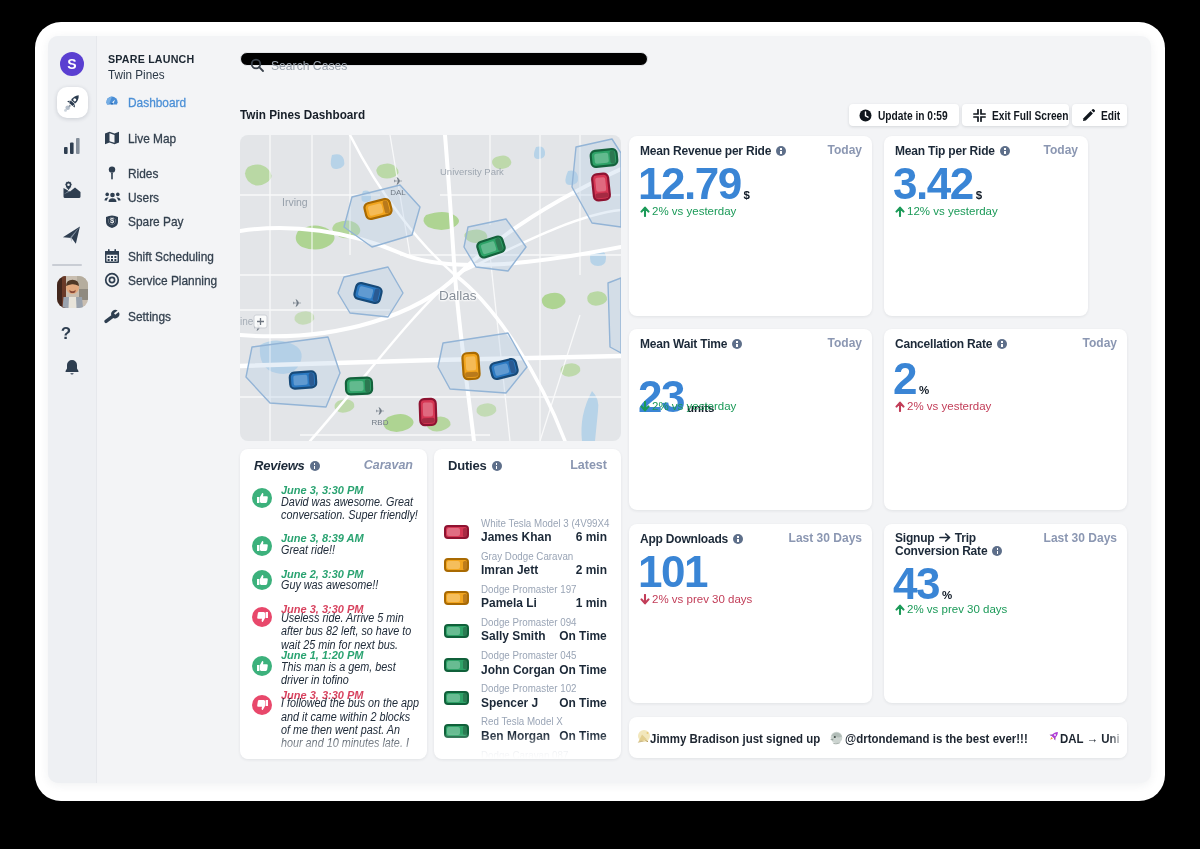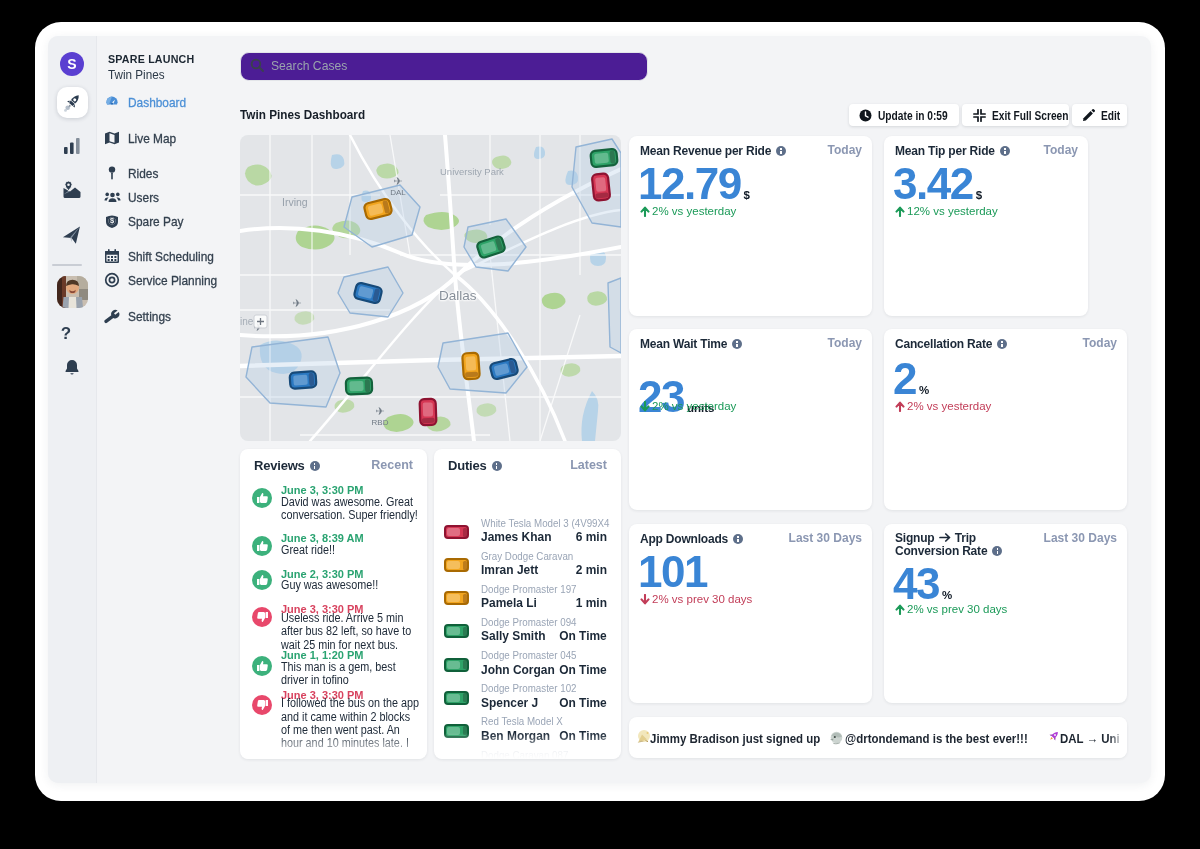--- a/index.html
+++ b/index.html
@@ -13,21 +13,21 @@
 .ricon { position:absolute; left:0; width:62px; text-align:center; }
 #avatar { position:absolute; left:22px; top:254px; width:31px; height:32px; border-radius:9px; overflow:hidden; }
 .raildiv { position:absolute; left:17px; top:242px; width:30px; height:2px; background:#c9cdd4; border-radius:1px; }
 .brand1 { position:absolute; left:73px; top:31px; font-size:11.5px; font-weight:700; letter-spacing:.2px; color:#1b2631; transform:scaleX(.93); transform-origin:0 0; white-space:nowrap; }
 .brand2 { position:absolute; left:73px; top:45px; font-size:13px; color:#2c3947; transform:scaleX(.9); transform-origin:0 0; }
 .nitem { position:absolute; left:69px; height:20px; font-size:13.5px; font-weight:500; color:#34414f; white-space:nowrap; -webkit-text-stroke:0.3px #34414f; }
 .nitem svg { position:absolute; left:0; top:2px; }
 .nitem span { position:absolute; left:24px; top:3px; transform:scaleX(.88); transform-origin:0 0; white-space:nowrap; }
 .nitem.active span { color:#4b8fd6; -webkit-text-stroke:0.3px #4b8fd6; }
 
-#search { position:absolute; left:205px; top:30px; width:408px; height:29px; background:#4c1d95; border:1px solid #e3e5e9; border-radius:9px; }
+#search { position:absolute; left:205px; top:30px; width:408px; height:14px; background:#000000; border:1px solid #e3e5e9; border-radius:9px; }
 #search .ph { position:absolute; left:30px; top:5px; font-size:13.5px; color:#9aa3ad; transform:scaleX(.9); transform-origin:0 0; white-space:nowrap; }
 #pagetitle { position:absolute; left:205px; top:85px; font-size:13.5px; font-weight:700; color:#161e28; transform:scaleX(.87); transform-origin:0 0; white-space:nowrap; }
 .topbtn { position:absolute; top:82px; height:22px; background:#fff; border-radius:4px; box-shadow:0 1px 3px rgba(30,40,60,.14); font-size:12px; font-weight:700; color:#12181f; white-space:nowrap; }
 .topbtn .t { position:absolute; top:4.5px; transform:scaleX(.85); transform-origin:0 0; white-space:nowrap; }
 
 .card { position:absolute; background:#fff; border-radius:8px; box-shadow:0 1px 3px rgba(40,50,70,.09); }
 .ctitle { position:absolute; left:11px; top:8px; font-size:12px; font-weight:700; color:#1c2938; letter-spacing:-.2px; white-space:nowrap; }
 .clabel { position:absolute; right:10px; top:7px; font-size:12px; font-weight:700; color:#8b97b2; white-space:nowrap; }
 .bignum { position:absolute; left:9px; top:25.5px; font-size:44px; font-weight:700; color:#3a85d5; letter-spacing:-1.5px; line-height:1; white-space:nowrap; }
 .bignum small { font-size:11.5px; font-weight:700; color:#121c28; letter-spacing:0; margin-left:3px; }
@@ -369,23 +369,23 @@
     <div class="ctitle" style="line-height:13px;">Signup <svg width="12" height="9" viewBox="0 0 12 9" style="vertical-align:0px;margin:0 1px;">
           <path d="M1 4.5 H10.3 M6.8 1 L10.5 4.5 L6.8 8" stroke="#1c2938" stroke-width="1.7" fill="none" stroke-linecap="round" stroke-linejoin="round"></path>
         </svg> Trip<br>Conversion Rate<span class="info"></span></div>
       <div class="clabel">Last 30 Days</div>
     <div class="bignum" style="top:37.5px;">43<small>%</small></div>
     <div class="delta g" style="top:79px;"><svg width="10" height="11" viewBox="0 0 12 13">
           <path d="M6 12 V3 M1.8 6.6 L6 1.8 L10.2 6.6" stroke="currentColor" stroke-width="2.5" fill="none" stroke-linecap="round" stroke-linejoin="round"></path>
         </svg>2% vs prev 30 days</div>
   </div>
 
-  <div class="card" id="reviews" style="left:205px;top:427px;width:187px;height:310px;overflow:hidden;">
+  <div class="card" id="reviews" style="left:205px;top:427px;width:187px;height:310px;overflow:hidden;font-style:italic;">
     <div class="ctitle" style="font-size:13px;left:14px;top:9px;">Reviews<span class="info"></span></div>
-      <div class="clabel" style="font-size:12.5px;right:14px;top:9px;">Recent</div>
+      <div class="clabel" style="font-size:12.5px;right:14px;top:9px;">Caravan</div>
     <div class="thumb up" style="top:39px;">
         <svg width="11" height="10" viewBox="0 0 11 10" fill="#fff">
           <path d="M0 4 h2.3 v6 H0 Z M2.8 9.3 V4.2 L5.2 0 q1.2 0 1.2 1.2 L6 3.2 h3.6 q1.4 0 1.2 1.4 l-.6 4 Q10 10 8.8 10 H4.4 Z"></path>
         </svg>
       </div>
     <div class="rdate" style="top:35px;color:#2aa371;">June 3, 3:30 PM</div>
     <div class="rtext" style="top:47.2px;">David was awesome. Great<br>conversation. Super friendly!</div>
     <div class="thumb up" style="top:87px;">
         <svg width="11" height="10" viewBox="0 0 11 10" fill="#fff">
           <path d="M0 4 h2.3 v6 H0 Z M2.8 9.3 V4.2 L5.2 0 q1.2 0 1.2 1.2 L6 3.2 h3.6 q1.4 0 1.2 1.4 l-.6 4 Q10 10 8.8 10 H4.4 Z"></path>

